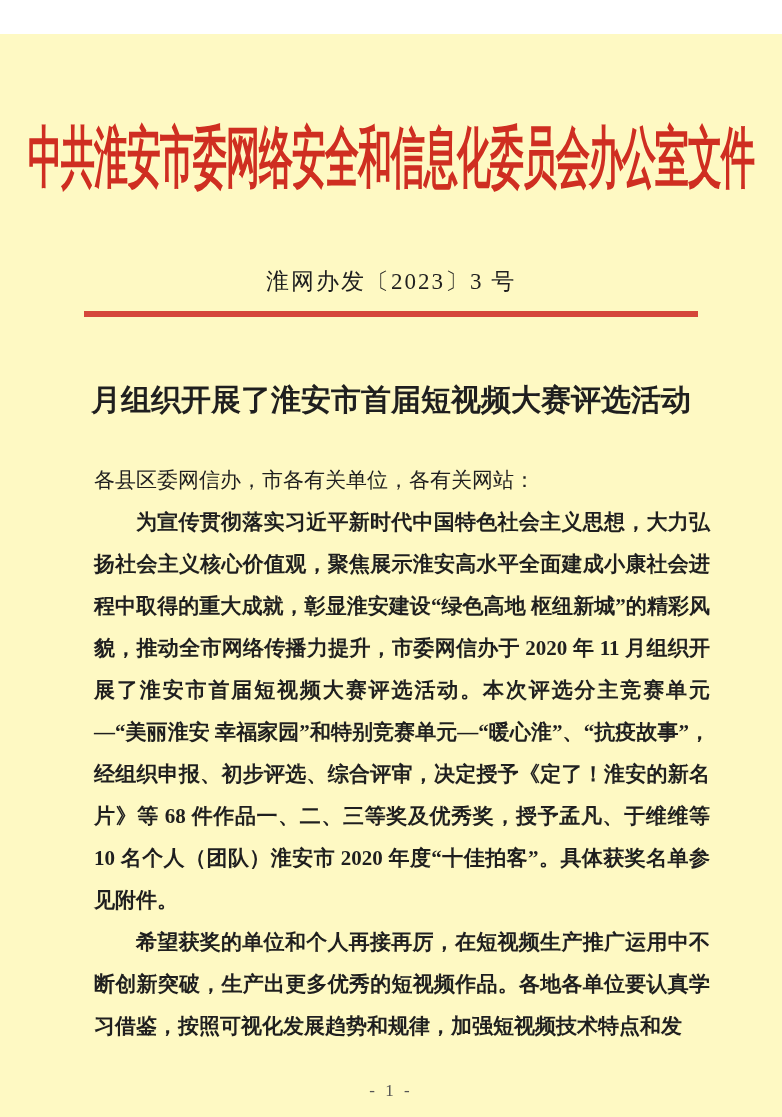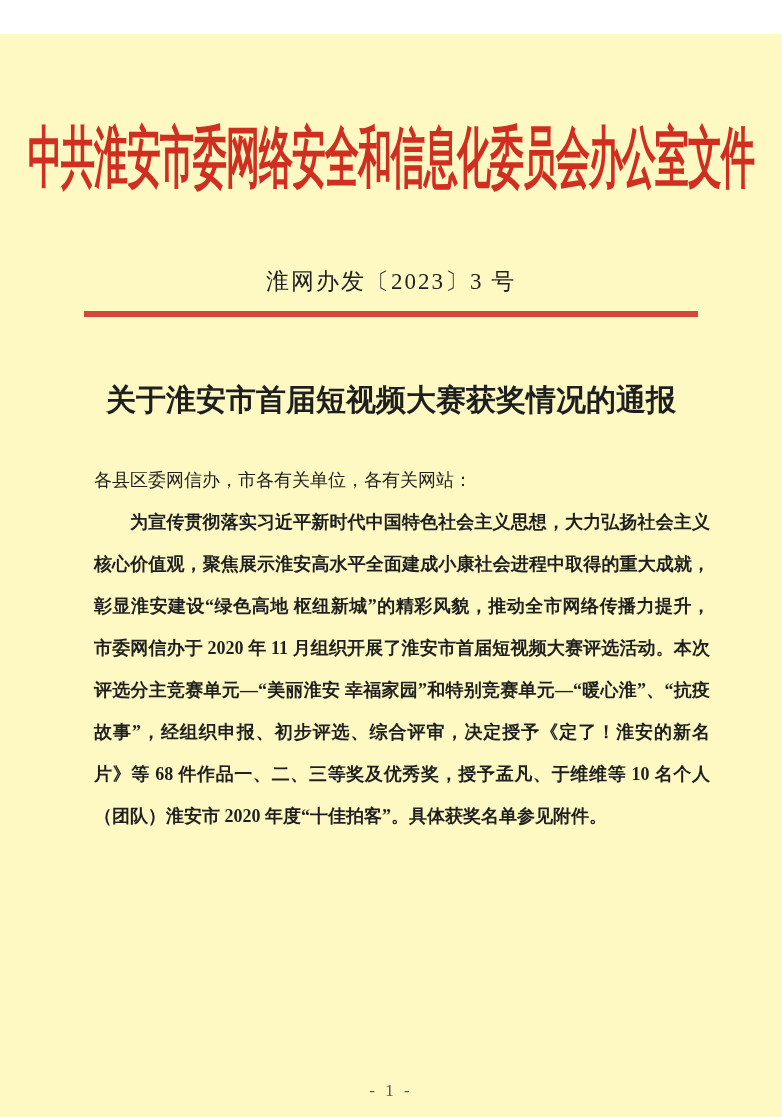--- a/index.html
+++ b/index.html
@@ -53,21 +53,21 @@
   .doc-title {
     margin: 62px 0 0 0;
     text-align: center;
     font-size: 30px;
     font-weight: bold;
     line-height: 42px;
   }
   
   .body {
     margin: 38px 72px 0 94px;
-    font-size: 18px;
+    font-size: 21px;
     line-height: 42px;
     text-align: justify;
   }
   .body p {
     margin: 0;
   }
   .para {
     text-indent: 2em;
     font-weight: bold;
   }
@@ -89,22 +89,23 @@
 <div class="page">
 
   <div class="letterhead">
     <span class="letterhead-text">中共淮安市委网络安全和信息化委员会办公室文件</span>
   </div>
 
   <div class="doc-number">淮网办发〔2023〕3 号</div>
 
   <div class="red-rule"></div>
 
-  <h1 class="doc-title">关于淮安市首届短视频大赛获奖情况的通报</h1>
+  <h1 class="doc-title">月组织开展了淮安市首届短视频大赛评选活动</h1>
 
   <div class="body">
     <p class="salutation">各县区委网信办，市各有关单位，各有关网站：</p>
     <p class="para">为宣传贯彻落实习近平新时代中国特色社会主义思想，大力弘扬社会主义核心价值观，聚焦展示淮安高水平全面建成小康社会进程中取得的重大成就，彰显淮安建设“绿色高地 枢纽新城”的精彩风貌，推动全市网络传播力提升，市委网信办于 2020 年 11 月组织开展了淮安市首届短视频大赛评选活动。本次评选分主竞赛单元—“美丽淮安 幸福家园”和特别竞赛单元—“暖心淮”、“抗疫故事”，经组织申报、初步评选、综合评审，决定授予《定了！淮安的新名片》等 68 件作品一、二、三等奖及优秀奖，授予孟凡、于维维等 10 名个人（团队）淮安市 2020 年度“十佳拍客”。具体获奖名单参见附件。</p>
+    <p class="para">希望获奖的单位和个人再接再厉，在短视频生产推广运用中不断创新突破，生产出更多优秀的短视频作品。各地各单位要认真学习借鉴，按照可视化发展趋势和规律，加强短视频技术特点和发</p>
   </div>
 
   <div class="page-number">- 1 -</div>
 
 </div>
 
 </body></html>

